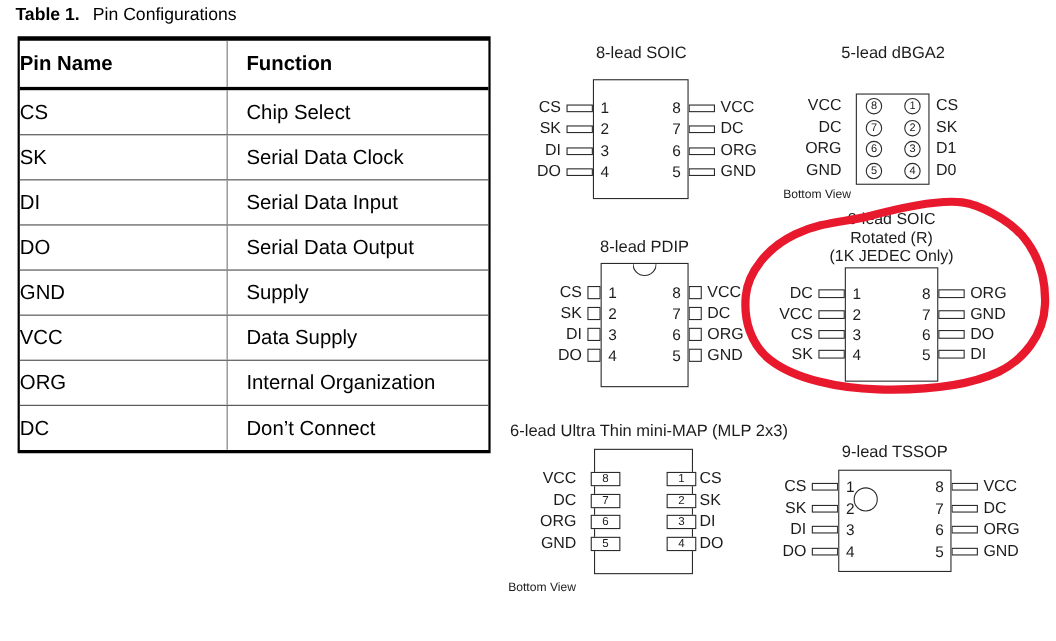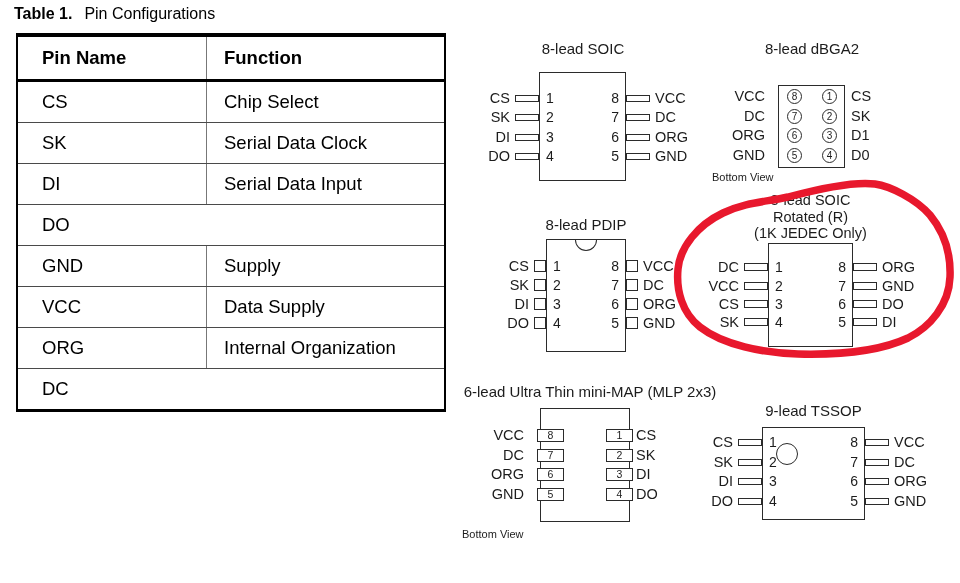--- a/index.html
+++ b/index.html
@@ -10,21 +10,21 @@
   .caption{position:absolute;left:14px;top:5px;font-size:16px;color:#000;white-space:nowrap;}
   .cap-bold{font-weight:bold;margin-right:12px;}
 
   
   .pintable{position:absolute;left:16px;top:33px;width:430px;box-sizing:border-box;
             border-left:2px solid #000;border-right:2px solid #000;
             border-top:4px solid #000;border-bottom:3px solid #000;background:#fff;}
   .trow{display:grid;grid-template-columns:188px 1fr;height:40px;border-top:1.2px solid #4a4a4a;}
   .trow.thead{height:42px;border-top:none;}
   .trow.thead + .trow{border-top:3px solid #000;}
-  .cell{display:flex;align-items:center;font-size:18.5px;color:#000;padding-left:24px;overflow:hidden;}
+  .cell{display:flex;align-items:center;font-size:18.5px;color:#000;padding-left:0;overflow:hidden;}
   .c2{border-left:1.2px solid #777;padding-left:17px;}
   .thead .cell{font-weight:bold;}
 
   
   .pkg{position:absolute;}
   .pkg-title{position:absolute;left:0;top:0;width:100%;text-align:center;
              font-size:15px;color:#1c1c1c;white-space:nowrap;}
   .pkg-title .tline{display:block;line-height:16.5px;}
   .pbody{position:absolute;border:1.6px solid #2b2b2b;background:#fff;box-sizing:border-box;}
   .pin-row{position:absolute;left:0;width:100%;height:16px;display:flex;align-items:center;
@@ -112,35 +112,37 @@
     <div class="trow">
       <div class="cell c1">SK</div>
       <div class="cell c2">Serial Data Clock</div>
     </div>
     <div class="trow">
       <div class="cell c1">DI</div>
       <div class="cell c2">Serial Data Input</div>
     </div>
     <div class="trow">
       <div class="cell c1">DO</div>
+      <div class="cell c2">Serial Data Output</div>
     </div>
     <div class="trow">
       <div class="cell c1">GND</div>
       <div class="cell c2">Supply</div>
     </div>
     <div class="trow">
       <div class="cell c1">VCC</div>
       <div class="cell c2">Data Supply</div>
     </div>
     <div class="trow">
       <div class="cell c1">ORG</div>
       <div class="cell c2">Internal Organization</div>
     </div>
     <div class="trow">
       <div class="cell c1">DC</div>
+      <div class="cell c2">Don’t Connect</div>
     </div>
   </div>
 
   <div class="pkg" id="soic">
     <div class="pkg-title">8-lead SOIC</div>
     <div class="pbody"></div>
     <div class="pin-row r1">
       <span class="lab-l">CS</span>
         <span class="stub"></span>
         <span class="num-l">1</span>
@@ -172,21 +174,21 @@
         <span class="stub"></span>
         <span class="num-l">4</span>
         <span class="sp"></span>
         <span class="num-r">5</span>
         <span class="stub"></span>
         <span class="lab-r">GND</span>
     </div>
   </div>
 
   <div class="pkg" id="dbga2">
-    <div class="pkg-title">8-lead dBGA2</div>
+    <div class="pkg-title">5-lead dBGA2</div>
     <div class="pbody"></div>
     <div class="pin-row r1">
       <span class="blab-l">VCC</span>
         <span class="ball bl">8</span>
         <span class="ball br">1</span>
         <span class="blab-r">CS</span>
     </div>
     <div class="pin-row r2">
       <span class="blab-l">DC</span>
         <span class="ball bl">7</span>

